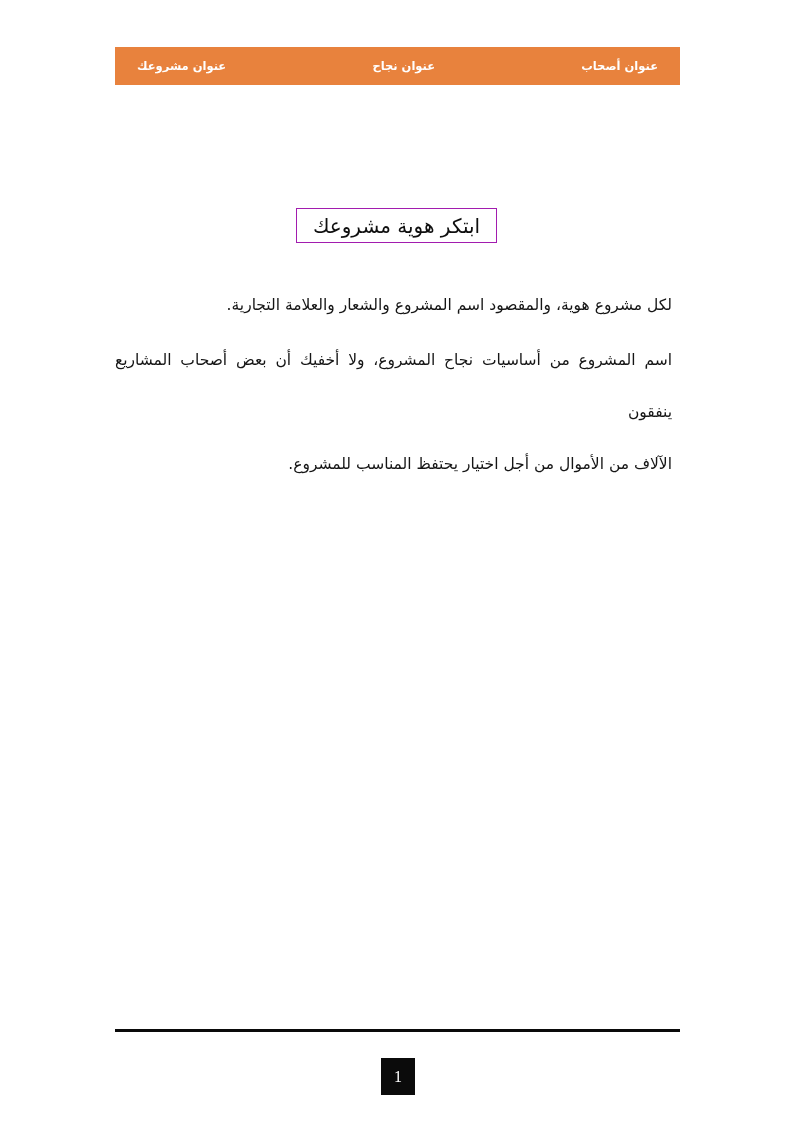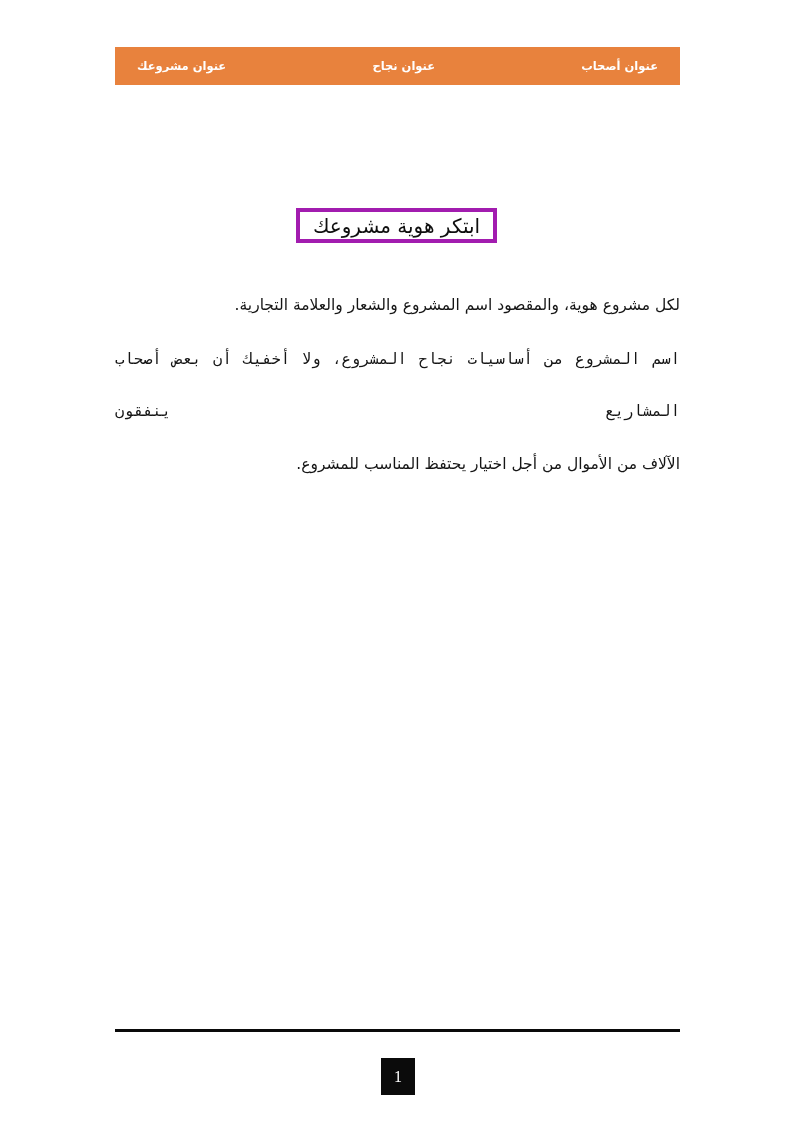--- a/index.html
+++ b/index.html
@@ -28,47 +28,46 @@
     font-size: 11.5px;
     font-weight: bold;
   }
   .title-box {
     position: absolute;
     left: 296px;
     top: 208px;
     width: 201px;
     height: 35px;
     box-sizing: border-box;
-    border: 4px solid #a21caf;
+    border: 1px solid #a21caf;
     display: flex;
     align-items: center;
     justify-content: center;
     direction: rtl;
     font-size: 20px;
     color: #0f0f0f;
     background: #ffffff;
   }
   .body-text {
     position: absolute;
     left: 115px;
     top: 279px;
     width: 565px;
     direction: rtl;
     text-align: right;
     color: #151515;
     font-size: 15.5px;
     line-height: 52px;
   }
-  .body-text .para { margin: 0 0 3px 0; }
+  .body-text .para { margin: 0 8px 3px 0; }
   .line { display: block; }
   .line-justify-full {
     text-align: justify;
     text-align-last: justify;
     text-justify: inter-word;
-    font-family: Liberation Mono, monospace;
   }
   .footer-rule {
     position: absolute;
     left: 115px;
     top: 1029px;
     width: 565px;
     height: 3px;
     background: #0a0a0a;
   }
   .page-number-box {

